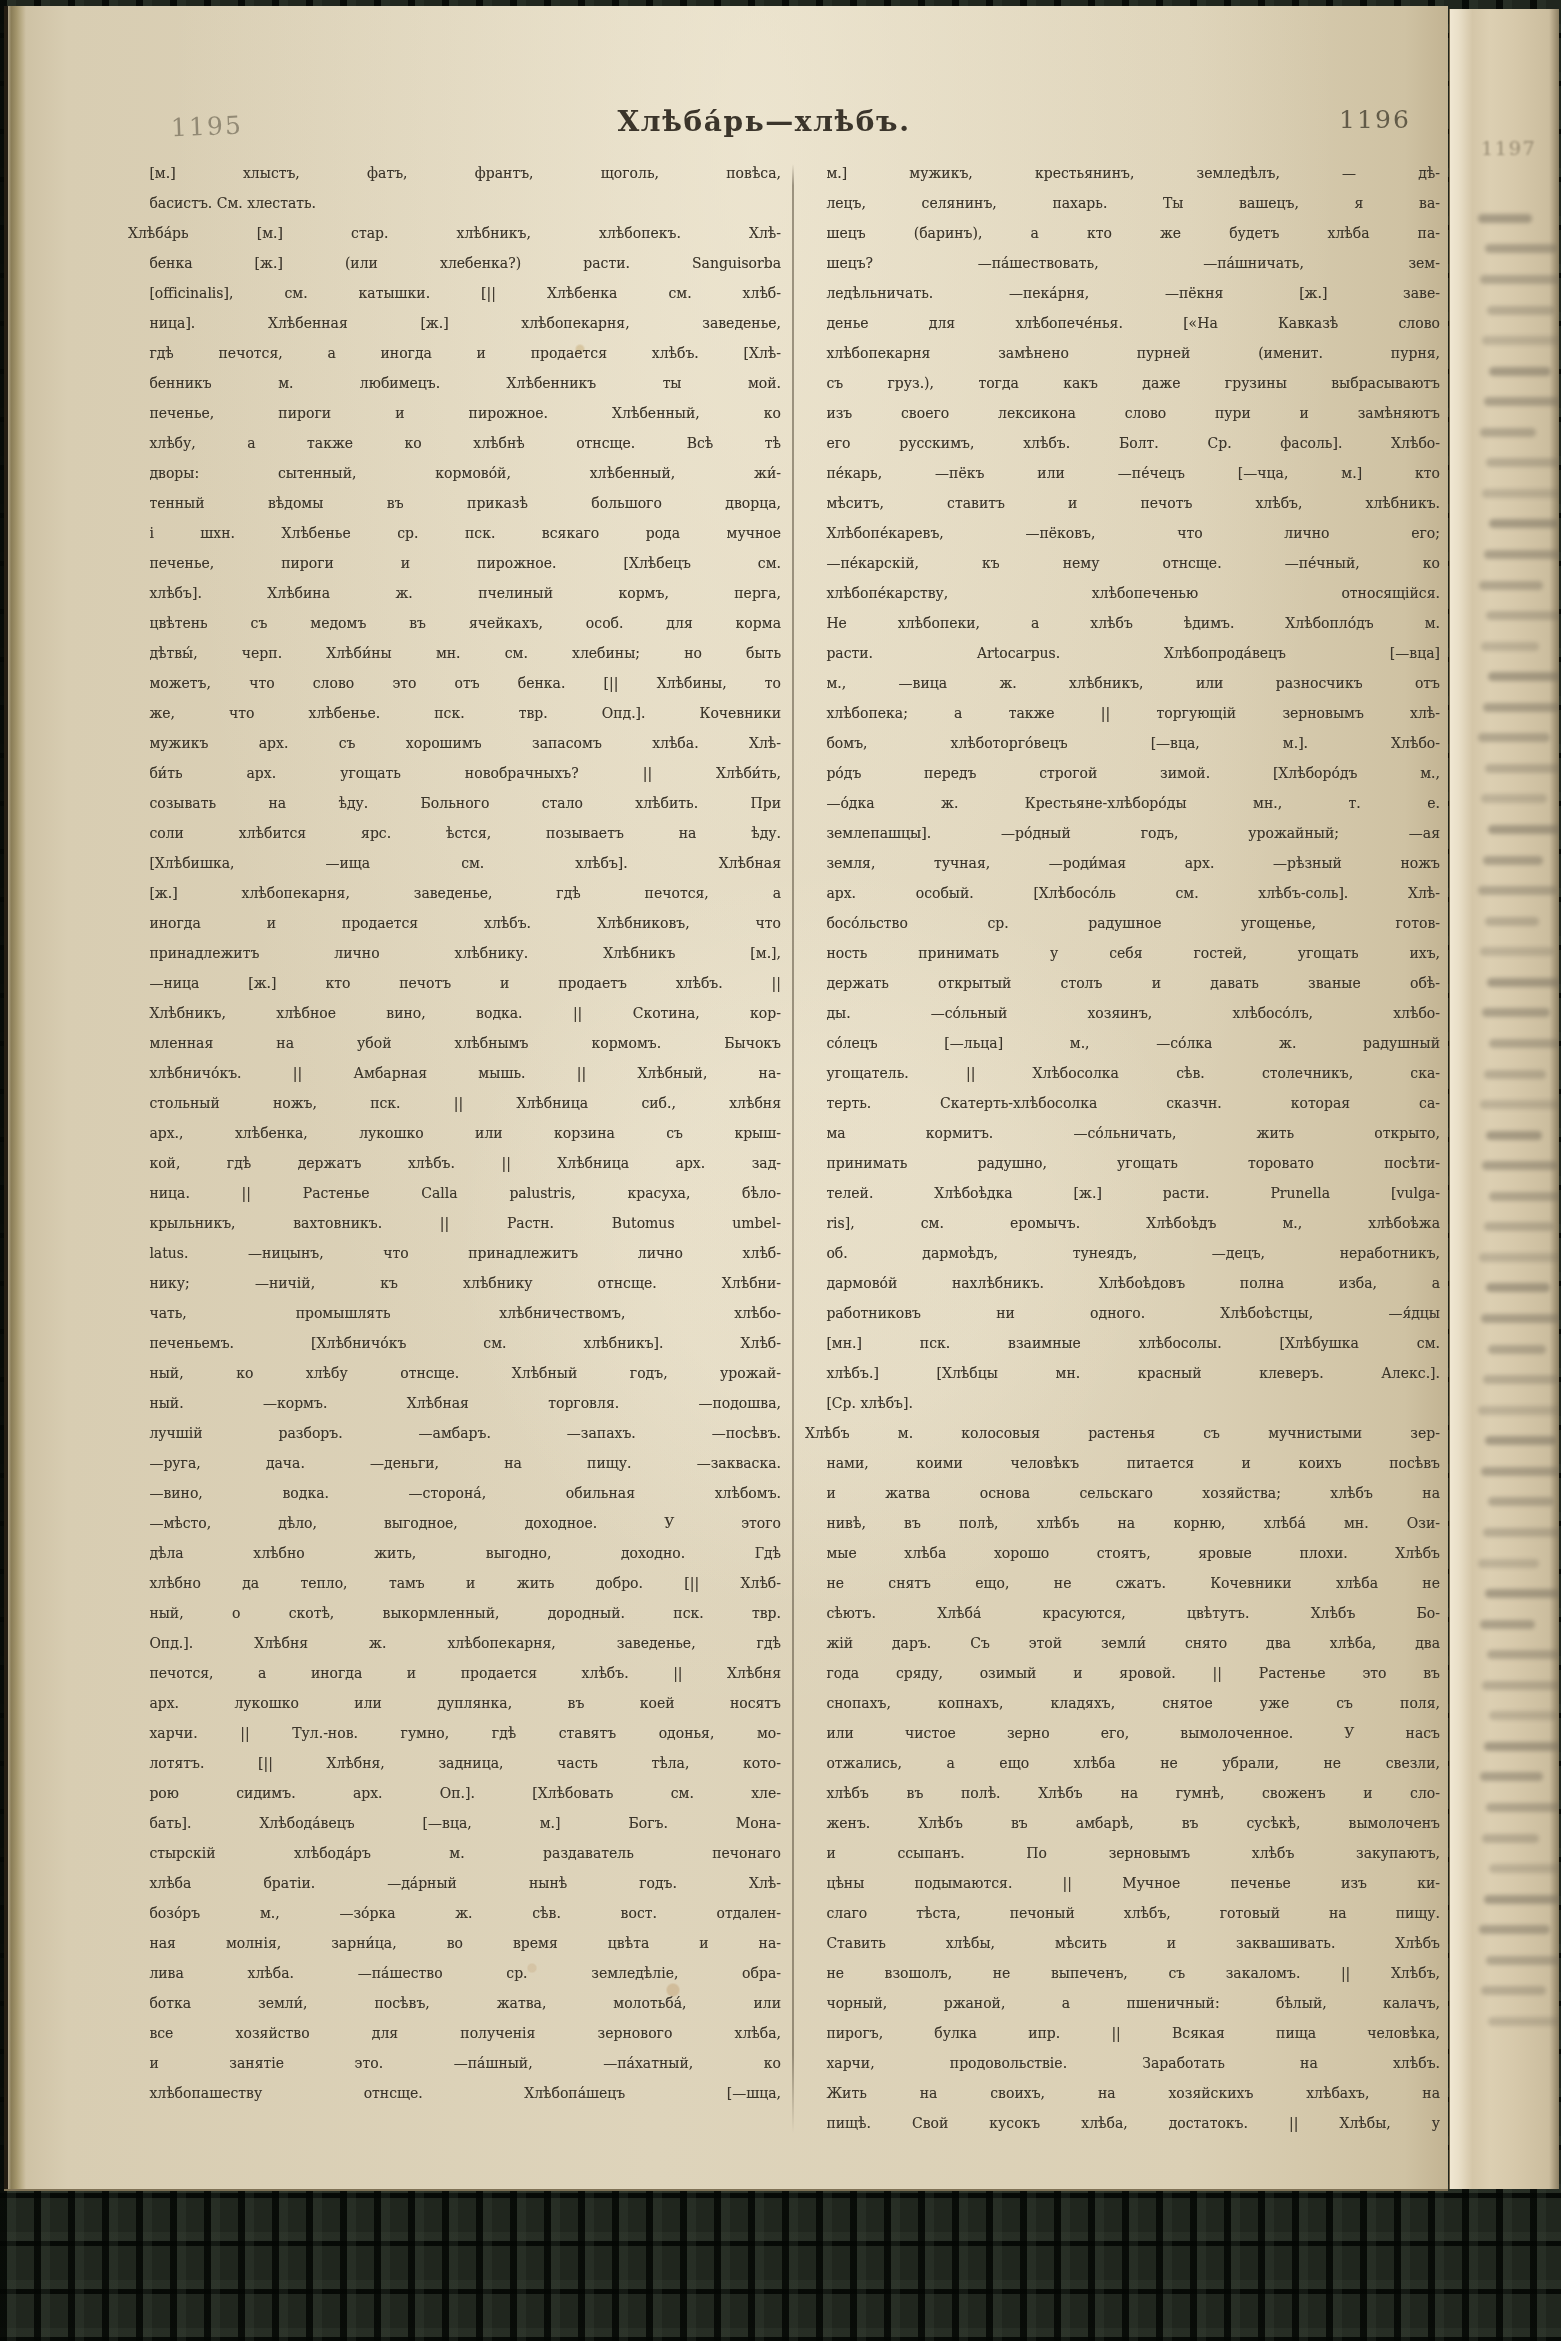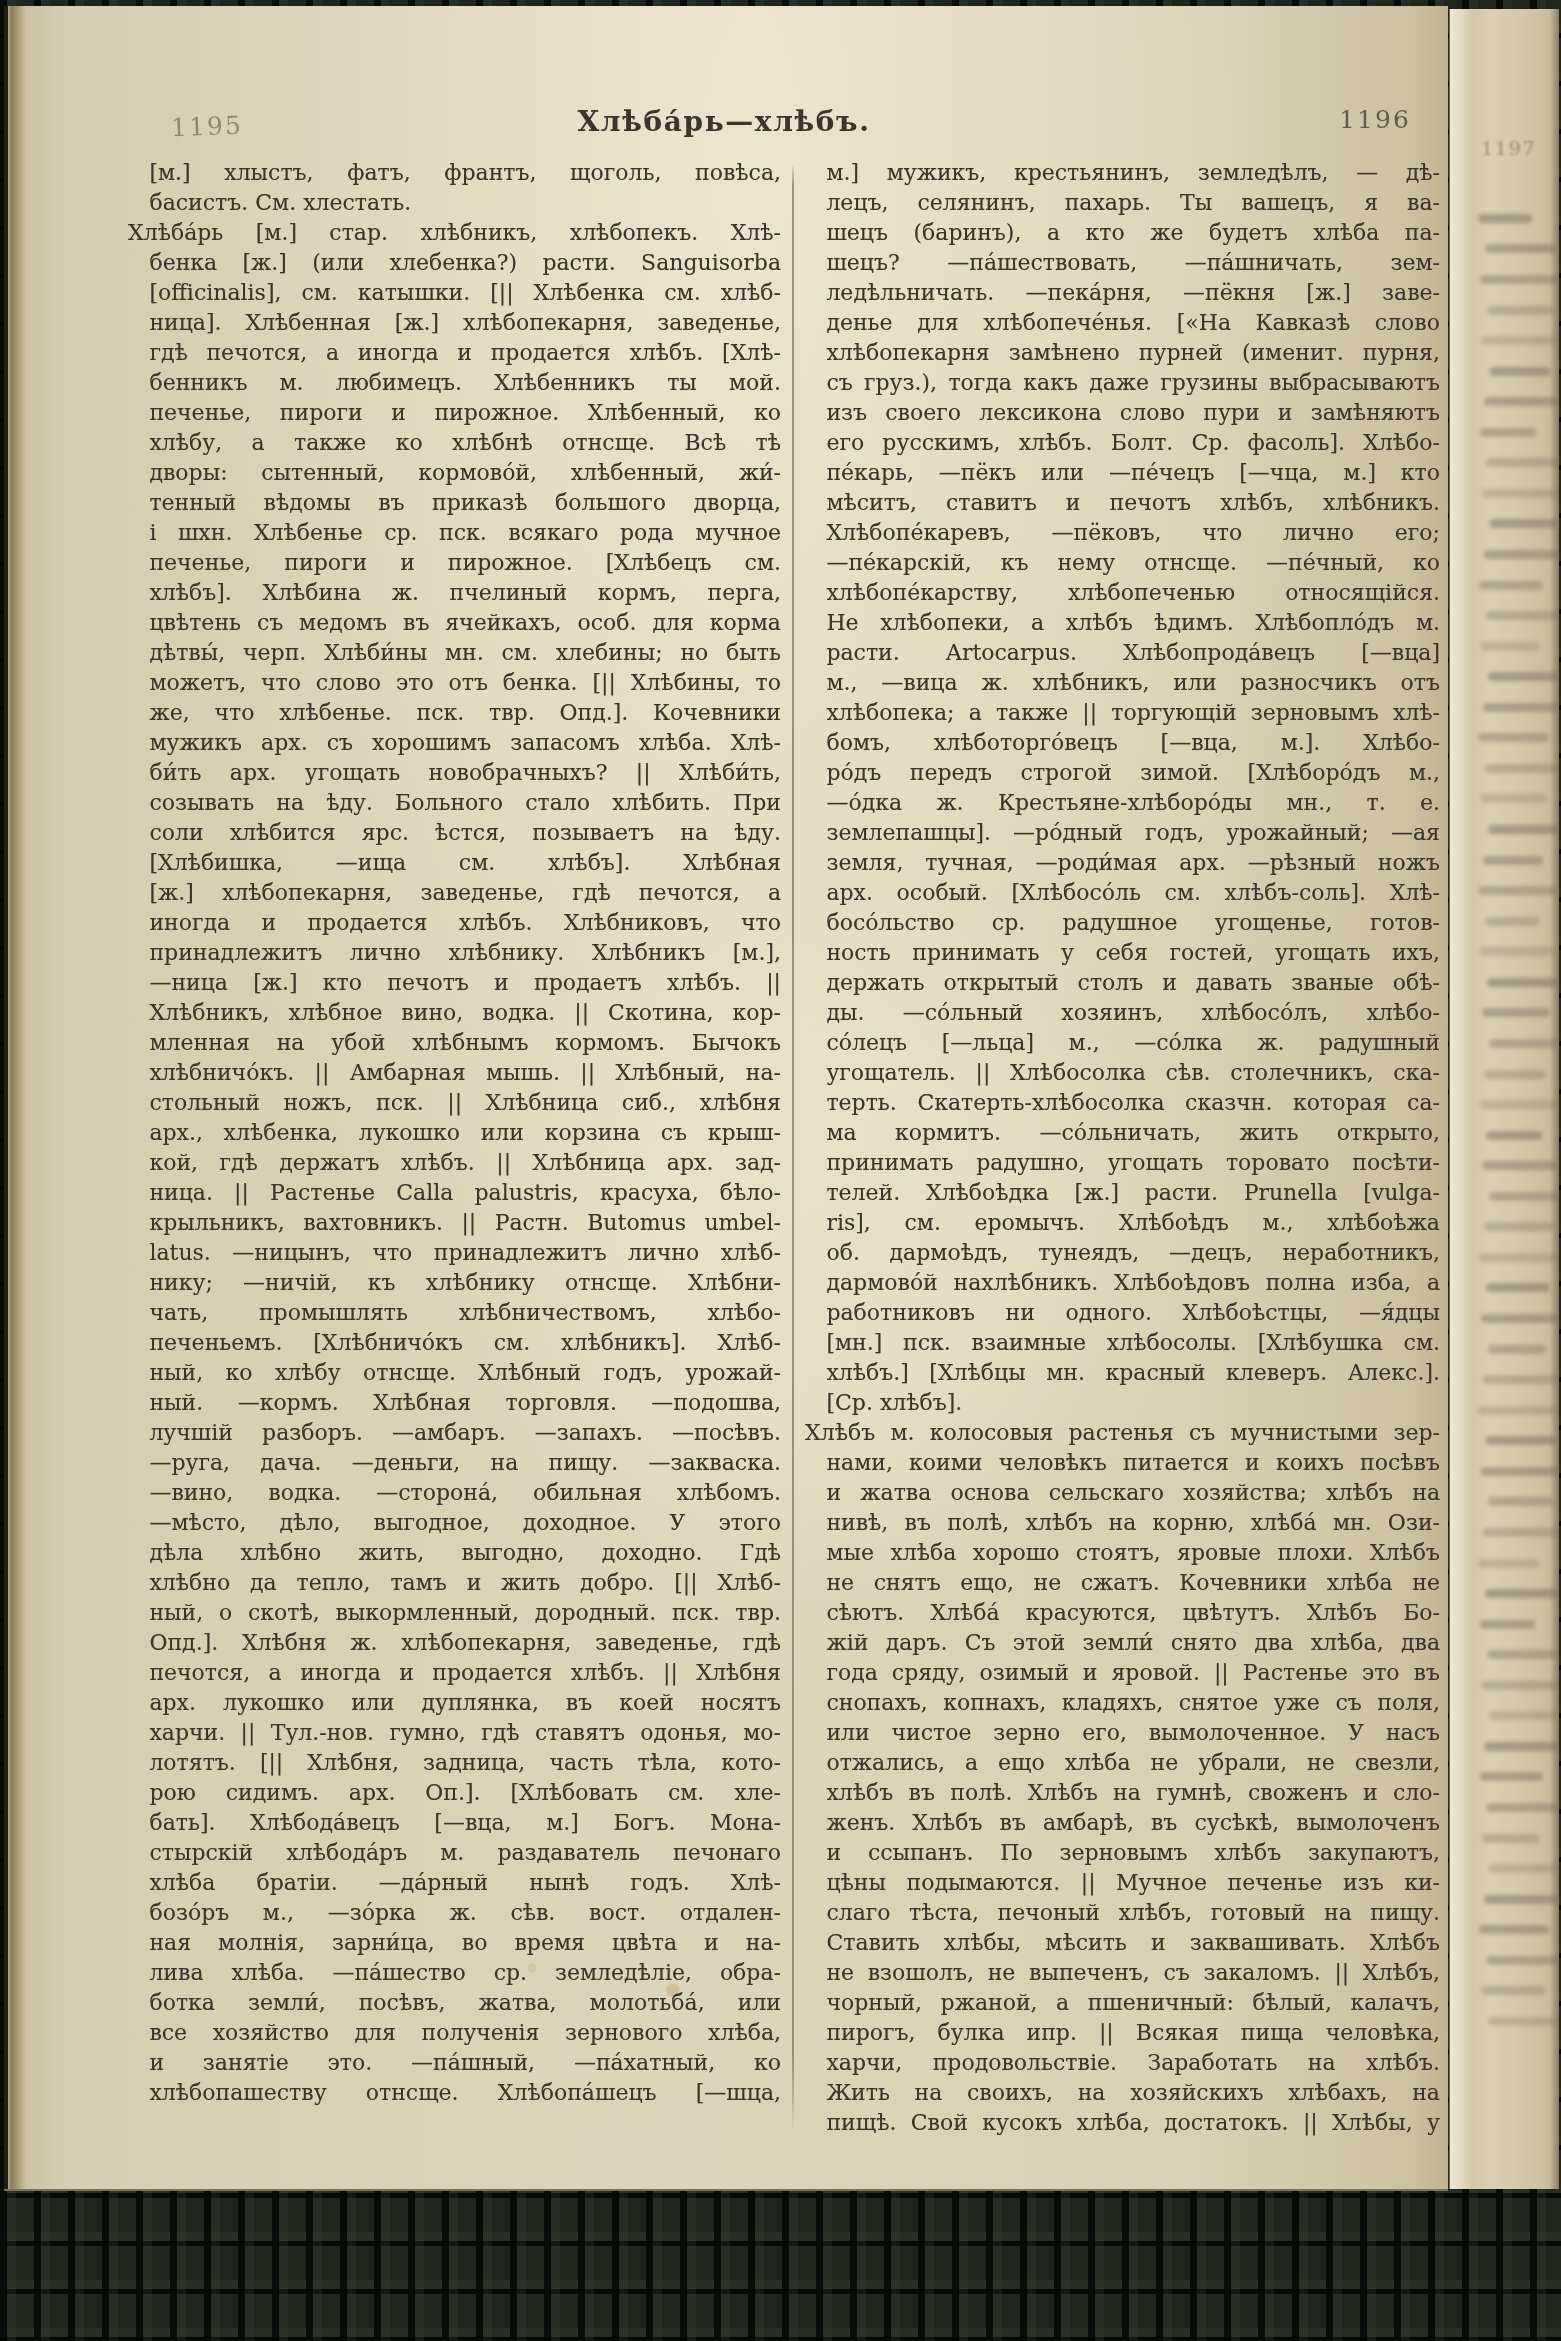--- a/index.html
+++ b/index.html
@@ -33,23 +33,23 @@
          border-left:1.6px solid rgba(95,75,45,.45);overflow:hidden;}
   .blur-line{position:absolute;height:9px;background:#7b7260;border-radius:4.3px;
          filter:blur(2.1px);}
   .next-num{position:absolute;left:31px;top:128px;font-size:19.3px;color:#8d8068;
          filter:blur(1.1px);opacity:.85;letter-spacing:1.6px;}
   
   .pnum{position:absolute;font-size:25px;color:#57503f;letter-spacing:2.1px;}
   .pnum-left{left:171px;top:112px;opacity:.55;transform:rotate(-2deg);}
   .pnum-right{left:1339px;top:105px;opacity:.9;}
   .rtitle{position:absolute;left:0;top:105px;width:1448px;text-align:center;
-          font-size:28px;font-weight:bold;color:#3b352b;letter-spacing:1.6px;}
-  
-  .col{position:absolute;top:158px;font-size:22px;color:#3b352b;}
+          font-size:28px;font-weight:bold;color:#3b352b;letter-spacing:1.6px;padding-left:40px;}
+  
+  .col{position:absolute;top:158px;font-size:14px;color:#3b352b;}
   .col-left{left:128px;width:653px;}
   .col-right{left:805px;width:635px;}
   .tline{height:30px;line-height:30px;padding-left:21.4px;
          text-align:justify;text-align-last:justify;white-space:nowrap;
          text-shadow:0 0 0.5px rgba(59,53,43,.35);}
   .tline.outdent{padding-left:0;}
   .tline.flush{text-align-last:left;}
   .col-rule{position:absolute;left:792px;top:164px;width:1.6px;height:1969px;
          background:linear-gradient(180deg,rgba(90,80,62,0),rgba(90,80,62,.55) 21.4px,rgba(90,80,62,.55) 96%,rgba(90,80,62,0));}
 </style>

